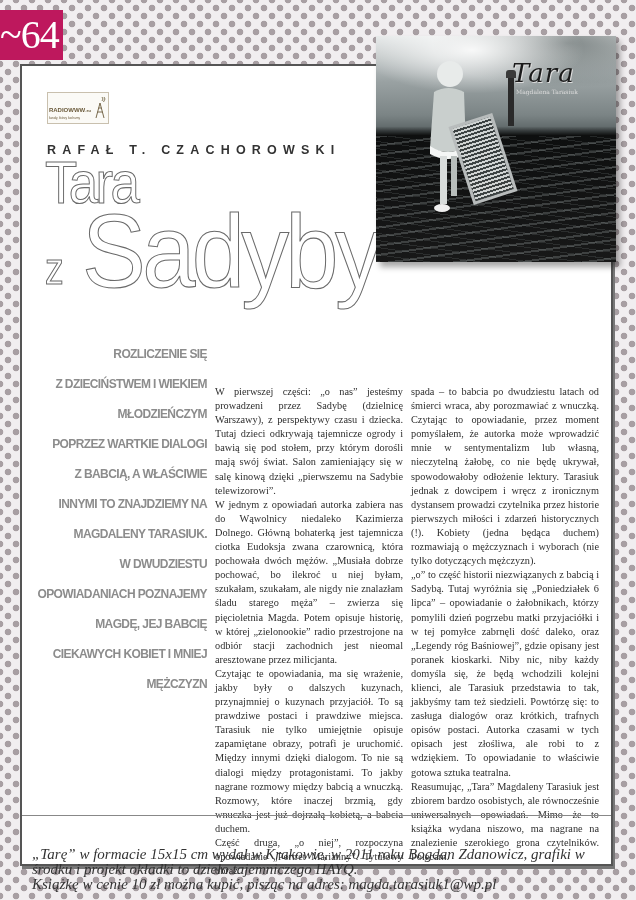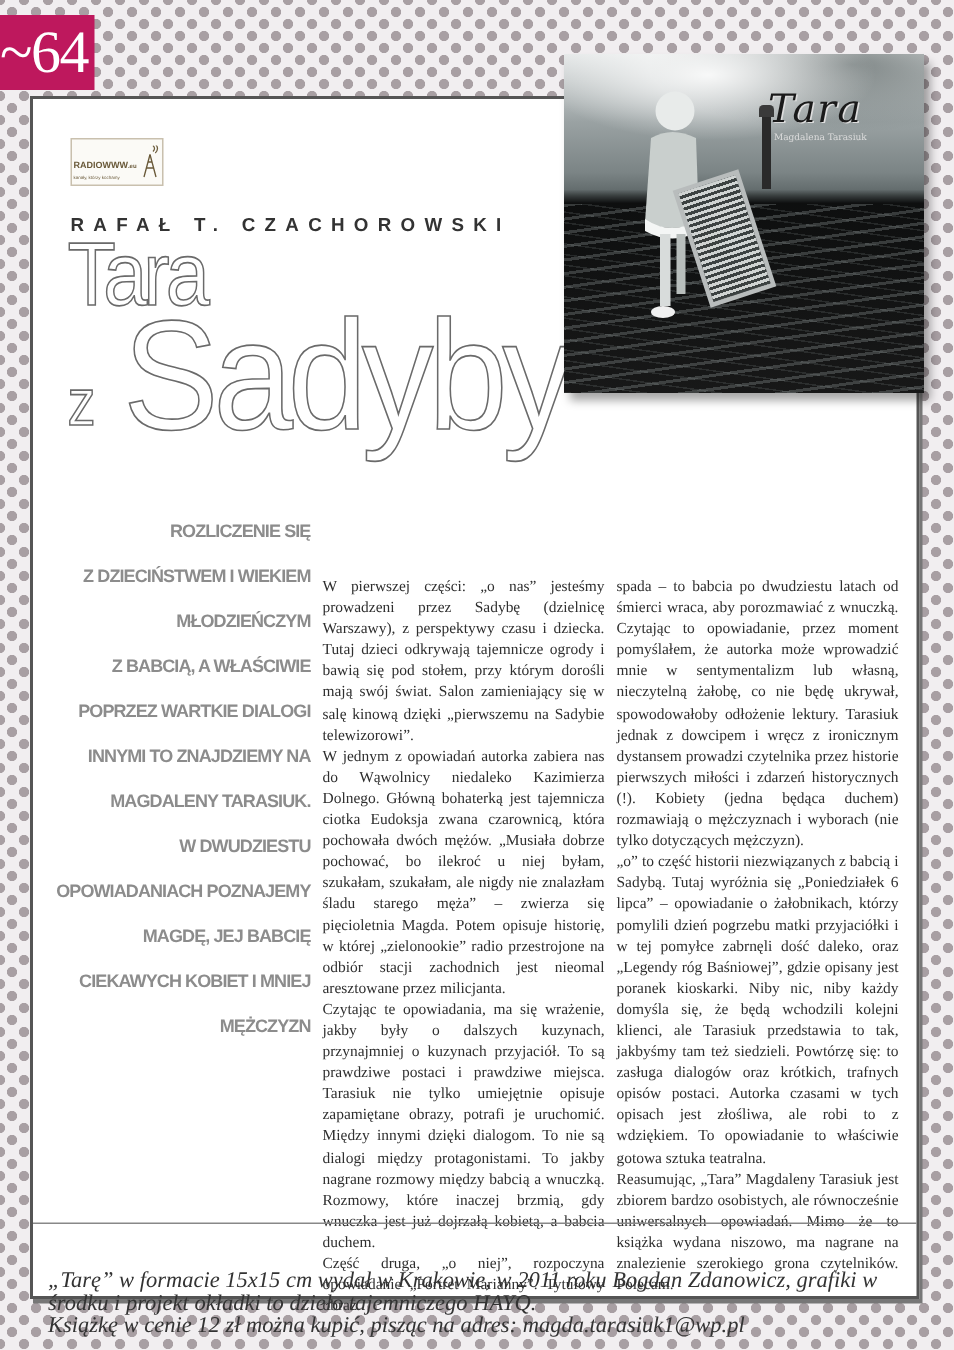--- a/index.html
+++ b/index.html
@@ -163,22 +163,22 @@
     </svg>
     <div class="photo-board"></div>
     <div class="photo-title">Tara</div>
     <div class="photo-subtitle">Magdalena Tarasiuk</div>
   </div>
 
   <div class="pull-quote">
     <span>Rozliczenie się</span>
     <span>z dzieciństwem i wiekiem</span>
     <span>młodzieńczym</span>
+    <span>poprzez wartkie dialogi</span>
     <span>z babcią, a właściwie</span>
-    <span>poprzez wartkie dialogi</span>
     <span>innymi to znajdziemy na</span>
     <span>Magdaleny Tarasiuk.</span>
     <span>W dwudziestu</span>
     <span>opowiadaniach poznajemy</span>
     <span>Magdę, jej babcię</span>
     <span>ciekawych kobiet i mniej</span>
     <span>mężczyzn</span>
   </div>
 
   <div class="col col-1">
@@ -191,15 +191,15 @@
   <div class="col col-2">
     <p>spada – to babcia po dwudziestu latach od śmierci wraca, aby porozmawiać z wnuczką. Czytając to opowiadanie, przez moment pomyślałem, że autorka może wprowadzić mnie w sentymentalizm lub własną, nieczytelną żałobę, co nie będę ukrywał, spowodowałoby odłożenie lektury. Tarasiuk jednak z dowcipem i wręcz z ironicznym dystansem prowadzi czytelnika przez historie pierwszych miłości i zdarzeń historycznych (!). Kobiety (jedna będąca duchem) rozmawiają o mężczyznach i wyborach (nie tylko dotyczących mężczyzn).</p>
     <p>„o” to część historii niezwiązanych z babcią i Sadybą. Tutaj wyróżnia się „Poniedziałek 6 lipca” – opowiadanie o żałobnikach, którzy pomylili dzień pogrzebu matki przyjaciółki i w tej pomyłce zabrnęli dość daleko, oraz „Legendy róg Baśniowej”, gdzie opisany jest poranek kioskarki. Niby nic, niby każdy domyśla się, że będą wchodzili kolejni klienci, ale Tarasiuk przedstawia to tak, jakbyśmy tam też siedzieli. Powtórzę się: to zasługa dialogów oraz krótkich, trafnych opisów postaci. Autorka czasami w tych opisach jest złośliwa, ale robi to z wdziękiem. To opowiadanie to właściwie gotowa sztuka teatralna.</p>
     <p>Reasumując, „Tara” Magdaleny Tarasiuk jest zbiorem bardzo osobistych, ale równocześnie uniwersalnych opowiadań. Mimo że to książka wydana niszowo, ma nagrane na znalezienie szerokiego grona czytelników. Polecam.</p>
   </div>
 
   <div class="footer-divider"></div>
 
   <div class="footnote">
     <div>„Tarę” w formacie 15x15 cm wydał w Krakowie, w 2011 roku Bogdan Zdanowicz, grafiki w środku i projekt okładki to dzieło tajemniczego HAYQ.</div>
-    <div>Książkę w cenie 12 zł można kupić, pisząc na adres: magda.tarasiuk1@wp.pl</div>
+    <div>Książkę w cenie 10 zł można kupić, pisząc na adres: magda.tarasiuk1@wp.pl</div>
   </div>
 </div>
 
 </body></html>

